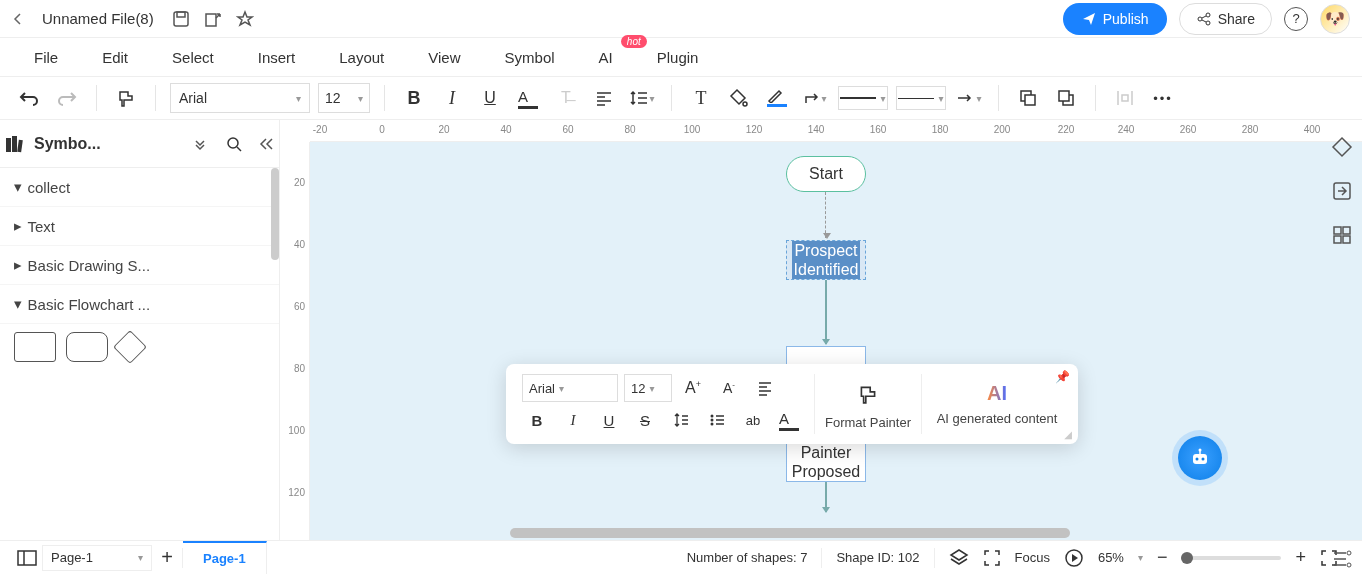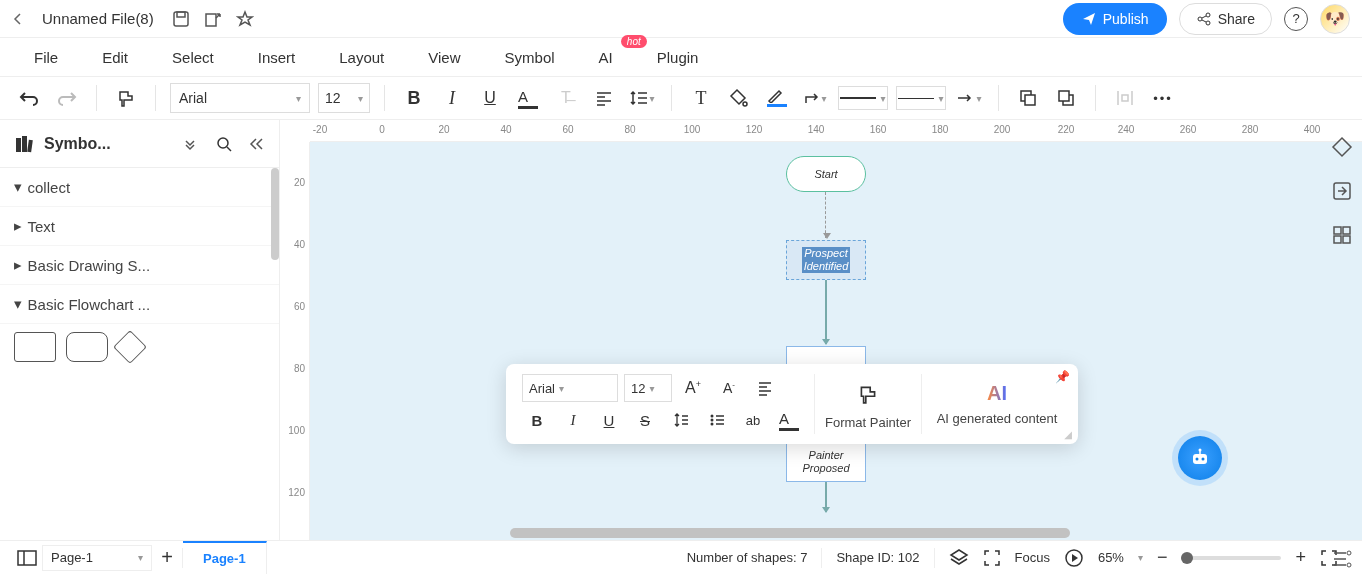--- a/index.html
+++ b/index.html
@@ -32,40 +32,40 @@
 .line-swatch { width: 36px; height: 2px; background: #333; }
 .line-box { width: 50px; height: 24px; border: 1px solid #ddd; display:flex; align-items:center; justify-content:center; cursor:pointer;}
 .underline-color { width: 20px; height: 3px; background: #1a82ff; display:block; margin-top:1px;}
 .underline-color.black { background: #333; }
 
 
 .main { display: flex; height: calc(574px - 38px - 38px - 44px - 34px); position: relative; }
 
 
 .sidebar { width: 280px; border-right: 1px solid #eee; display: flex; flex-direction: column; background: #fff; position: relative;}
-.sidebar-header { height: 48px; display: flex; align-items: center; padding: 0 14px; gap: 10px; border-bottom: 1px solid #eee;}
+.sidebar-header { height: 48px; display: flex; align-items: center; padding: 0 4px; gap: 10px; border-bottom: 1px solid #eee;}
 .sidebar-header .title { font-size: 16px; font-weight: 600; flex: 1; }
 .sidebar-section { padding: 10px 14px; border-bottom: 1px solid #f5f5f5; cursor: pointer; display:flex; align-items:center; gap:6px; font-size:15px; color:#444;}
 .sidebar-section:first-of-type { background: #f3f3f3; }
 .drag-zone { margin: 14px; height: 64px; border: 1.5px dashed #ccc; border-radius: 6px; display: flex; align-items: center; justify-content: center; gap: 8px; color: #999; font-size: 14px;}
 .shape-thumbs { display:flex; gap:10px; padding: 8px 14px; }
 .shape-thumb { width: 42px; height: 30px; border: 1.5px solid #555; border-radius: 3px; background:#fff;}
 .shape-thumb.rounded { border-radius: 8px; }
 .shape-thumb.diamond { transform: rotate(45deg); width: 24px; height: 24px; margin-top: 3px; }
 .sb-scroll-thumb { position:absolute; right:0; top:48px; width:8px; height:92px; background:#ccc; border-radius:4px;}
 
 
 .canvas-wrap { flex: 1; position: relative; background: #fff; overflow: hidden; }
 .hruler { position: absolute; top: 0; left: 30px; right: 0; height: 22px; background: #fff; border-bottom: 1px solid #eee; display: flex; align-items:flex-end; font-size:10px; color:#888; z-index:2;}
 .hruler .tick-label { position:absolute; bottom:6px; transform:translateX(-50%); }
 .vruler { position: absolute; top: 22px; left: 0; width: 30px; bottom: 0; background: #fff; border-right: 1px solid #eee; font-size:10px; color:#888; z-index:2;}
 .vruler .tick-label { position:absolute; right:4px; transform:translateY(-50%);}
 .canvas { position: absolute; top: 22px; left: 30px; right: 0; bottom: 0; background: #e3f1f9; }
 .canvas-inner { position:absolute; top:0; left:36px; right:10px; bottom:0; background:#e3f1f9;}
-.node { position: absolute; background: #fff; font-size: 11px; display: flex; align-items: center; justify-content: center; text-align: center; font-style: italic; }
+.node { position: absolute; background: #fff; font-size: 16px; display: flex; align-items: center; justify-content: center; text-align: center; }
 .node.start { border: 1.5px solid #5bc0a0; border-radius: 18px; width: 80px; height: 36px; }
 .node.process { border: 1.5px solid #8bb8e8; width: 80px; height: 44px; }
 .node.selected { border: 1.5px dashed #6aa5d9; background:#d9e8f5;}
 .node.selected span { background:#5a8fc7; color:#fff; padding:0 2px;}
 .arrow { position: absolute; width: 2px; background: #7aa; }
 .arrow::after { content:''; position:absolute; bottom:-1px; left:-3px; border-left:4px solid transparent; border-right:4px solid transparent; border-top:6px solid #7aa; }
 .arrow.dashed { background: none; border-left: 1.5px dashed #999; }
 .arrow.dashed::after { border-top-color:#999; }
 .canvas-hscroll { position:absolute; bottom:2px; left:200px; width:560px; height:10px; background:#c2c2c2; border-radius:5px;}
 

